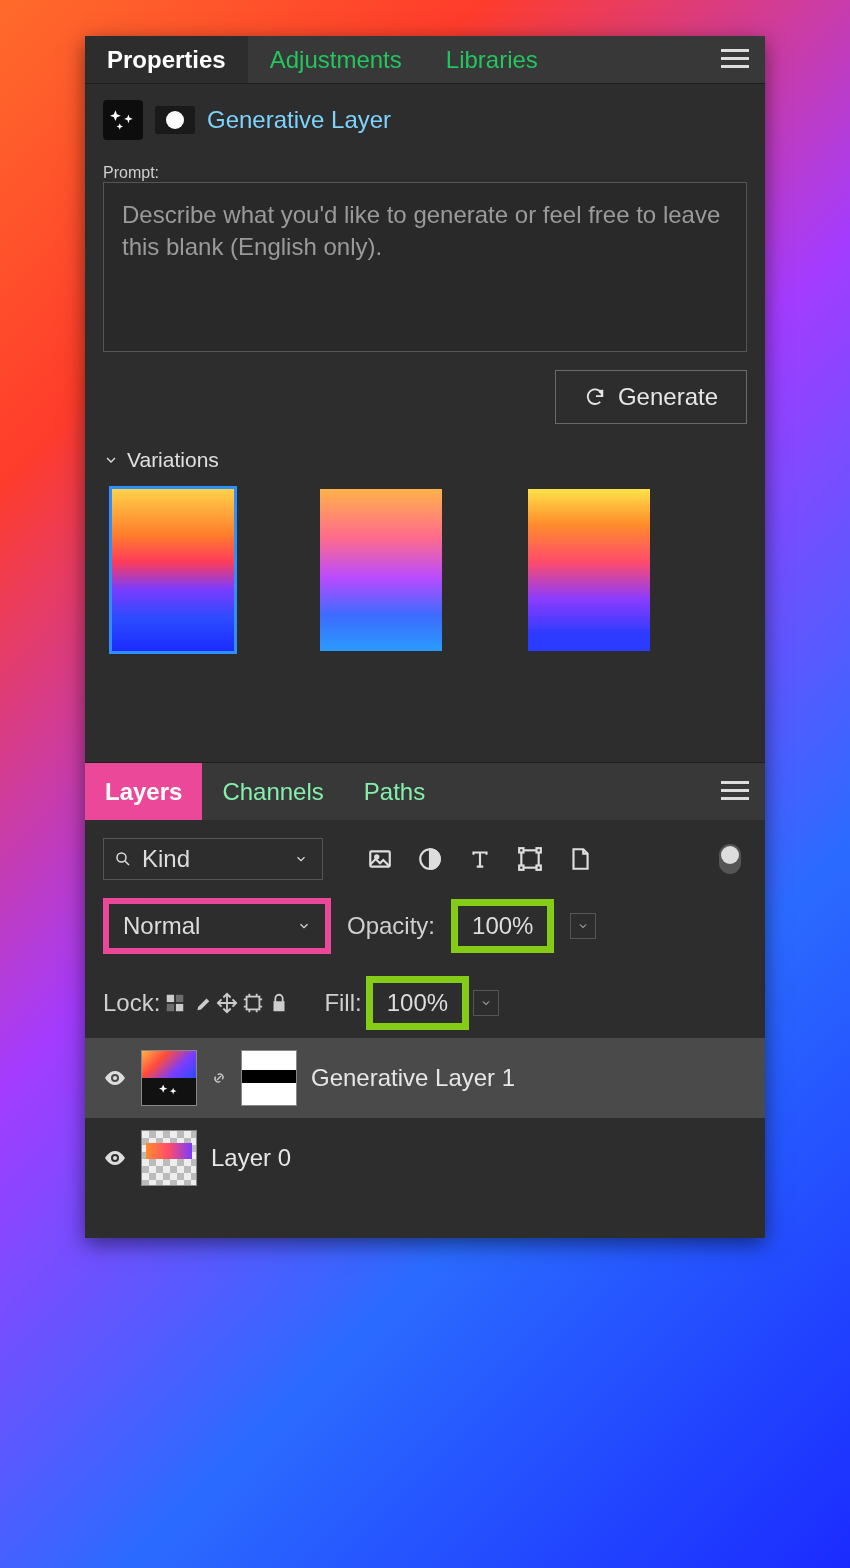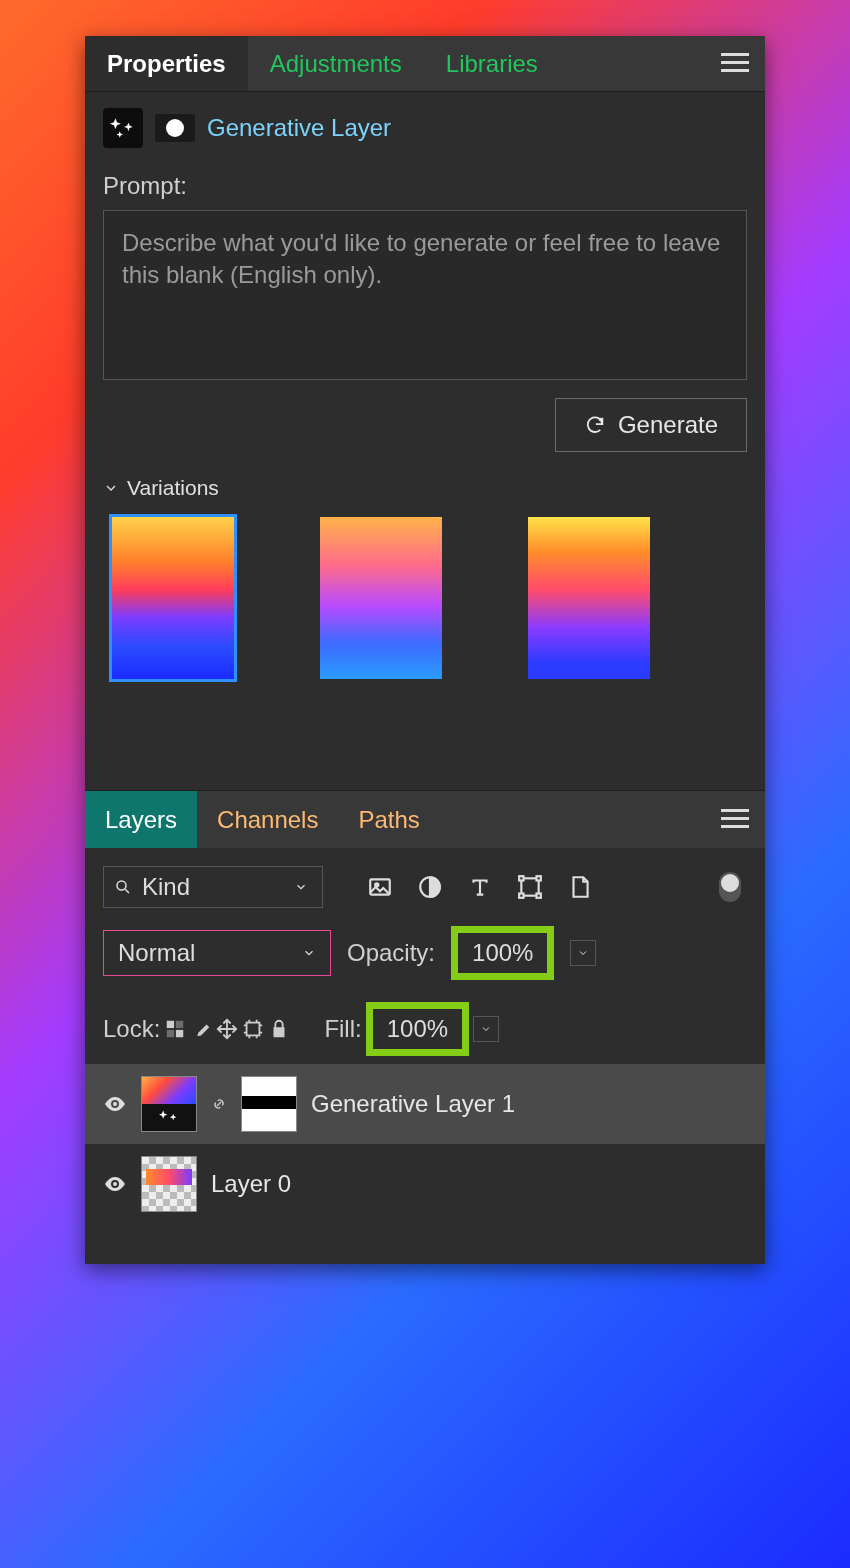--- a/index.html
+++ b/index.html
@@ -9,68 +9,68 @@
     background-size:cover;
     display:flex;justify-content:center;align-items:flex-start;
     padding:36px 0;
   }
   .panel{
     width:680px;background:#2d2d2d;color:#d0d0d0;
     box-shadow:0 6px 20px rgba(0,0,0,.5);
     display:flex;flex-direction:column;
   }
   
-  .tabs{display:flex;align-items:center;height:56px;background:#383838;border-bottom:1px solid #1e1e1e}
+  .tabs{display:flex;align-items:center;height:48px;background:#383838;border-bottom:1px solid #1e1e1e}
   .tab{padding:0 22px;height:100%;display:flex;align-items:center;font-size:24px;color:#22c55e;cursor:pointer}
   .tab.active{background:#2d2d2d;color:#fff;font-weight:600}
   .menu-btn{margin-left:auto;margin-right:16px;width:28px;height:22px;cursor:pointer;
     background:repeating-linear-gradient(to bottom,#ddd 0 3px,transparent 3px 8px)}
   
   .header{display:flex;align-items:center;gap:12px;padding:16px 18px}
   .hicon{width:40px;height:40px;border-radius:4px;display:flex;align-items:center;justify-content:center}
   .hicon.dark{background:#0d0d0d;color:#fff}
   .hicon svg{width:26px;height:26px}
   .mask-ic{width:40px;height:28px;background:#1a1a1a;border-radius:2px;display:flex;align-items:center;justify-content:center}
   .mask-ic::after{content:"";width:18px;height:18px;border-radius:50%;background:#fff}
   .header-title{font-size:24px;color:#7dd3fc}
   
   .sect{padding:8px 18px 18px}
-  .label{font-size:24px;color:#cfcfcf;margin-bottom:10px}
+  .label{font-size:16px;color:#cfcfcf;margin-bottom:0}
   .prompt-box{border:1px solid #555;background:#292929;min-height:170px;padding:16px 18px;font-size:24px;line-height:1.35;color:#9a9a9a}
   .gen-row{display:flex;justify-content:flex-end;margin-top:18px}
   .gen-btn{border:1px solid #6a6a6a;background:#2d2d2d;color:#e6e6e6;font-size:24px;padding:12px 28px;cursor:pointer;display:flex;align-items:center;gap:12px}
   .gen-btn svg{width:22px;height:22px}
   
   .var-hdr{display:flex;align-items:center;gap:8px;font-size:21px;color:#e0e0e0;margin:24px 0 14px}
   .chev{width:16px;height:16px}
   .var-grid{display:flex;gap:80px;padding-left:6px}
   .thumb{width:128px;height:168px;border:3px solid transparent;cursor:pointer;overflow:hidden}
   .thumb.sel{border-color:#2e90ff}
   .thumb-inner{width:100%;height:100%}
   .tg1{background:linear-gradient(180deg,#ffd24a 0%,#ff7e2b 28%,#ff3c5c 45%,#7a3cff 62%,#2b4bff 80%,#1b2bff 100%)}
   .tg2{background:linear-gradient(180deg,#ffb24a 0%,#ff6b8c 30%,#b84bff 55%,#3c6bff 78%,#2b9bff 100%)}
   .tg3{background:linear-gradient(180deg,#ffe24a 0%,#ff8c2b 22%,#ff4b6b 45%,#8b3cff 68%,#2b3bff 90%)}
   .gap{height:90px}
   
   .layers-tabs{display:flex;align-items:center;height:58px;background:#383838;border-top:1px solid #1e1e1e}
-  .ltab{padding:0 20px;height:100%;display:flex;align-items:center;font-size:24px;color:#fdba74;cursor:pointer}
-  .ltab.active{background:#0f766e;color:#fff;font-weight:400}
+  .ltab{padding:0 20px;height:100%;display:flex;align-items:center;font-size:24px;color:#86efac;cursor:pointer}
+  .ltab.active{background:#ec4899;color:#fff;font-weight:700}
   
   .filter-row{display:flex;align-items:center;gap:18px;padding:18px 18px 10px}
   .kind-sel{display:flex;align-items:center;gap:10px;border:1px solid #555;padding:6px 14px 6px 10px;width:220px;cursor:pointer}
   .kind-sel .mag{width:18px;height:18px}
   .kind-sel .txt{font-size:24px;color:#ddd;flex:1}
   .kind-sel .dd{width:14px;height:14px}
   .ficon{width:26px;height:26px;color:#ddd;cursor:pointer}
   .fic-row{display:flex;gap:24px;align-items:center;margin-left:26px}
   .toggle{width:22px;height:30px;border-radius:11px;background:#555;position:relative;margin-left:auto;margin-right:6px;cursor:pointer}
   .toggle::after{content:"";position:absolute;top:2px;left:2px;width:18px;height:18px;border-radius:50%;background:#ddd}
   
   .blend-row{display:flex;align-items:center;gap:16px;padding:8px 18px}
-  .blend-sel{display:flex;align-items:center;border:1px solid #ec4899;padding:8px 14px;width:228px;cursor:pointer}
+  .blend-sel{display:flex;align-items:center;border:6px solid #ec4899;padding:8px 14px;width:228px;cursor:pointer}
   .blend-sel .txt{font-size:24px;color:#ddd;flex:1}
   .lbl{font-size:24px;color:#cfcfcf}
   .val-box{border:7px solid #84cc16;padding:6px 14px;font-size:24px;color:#ddd}
   .dd-ic{width:26px;height:26px;border:1px solid #555;display:flex;align-items:center;justify-content:center;cursor:pointer}
   
   .lock-row{display:flex;align-items:center;gap:4px;padding:14px 18px 8px}
   .lock-ic{width:22px;height:22px;color:#ccc;cursor:pointer}
   
   .layer{display:flex;align-items:center;gap:14px;padding:8px 18px;min-height:80px}
   .layer.sel{background:#4a4a4a}

